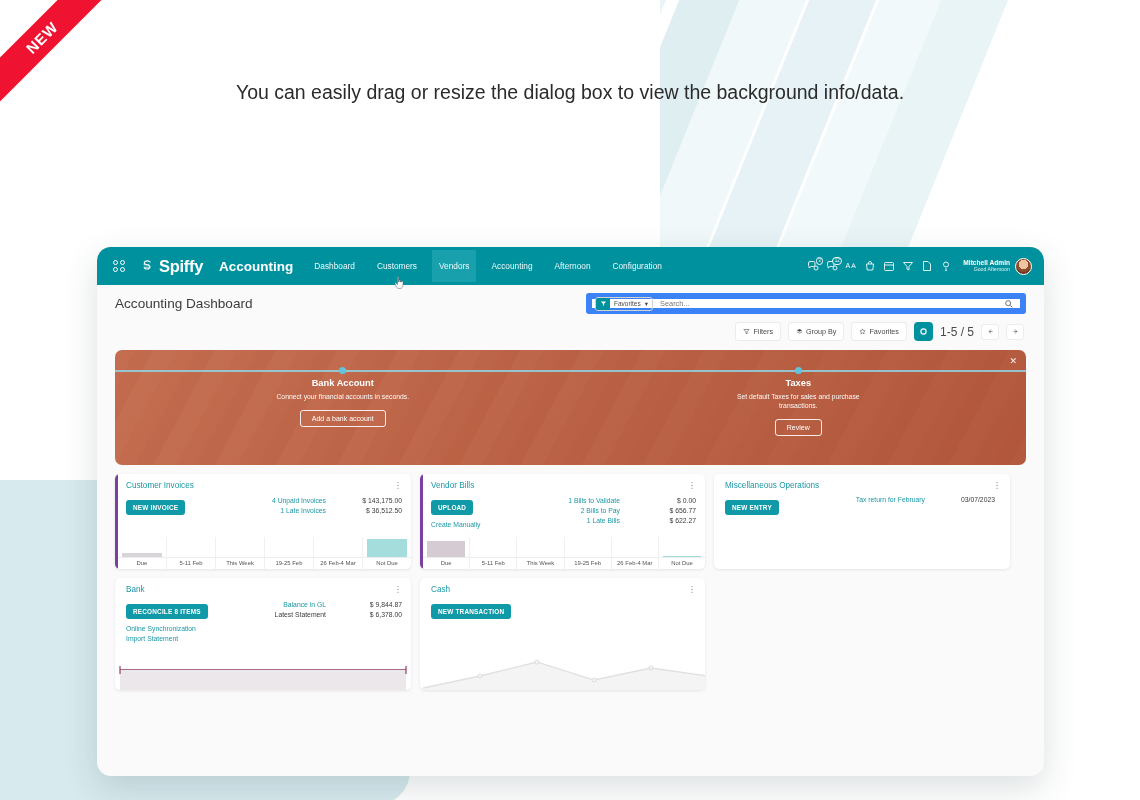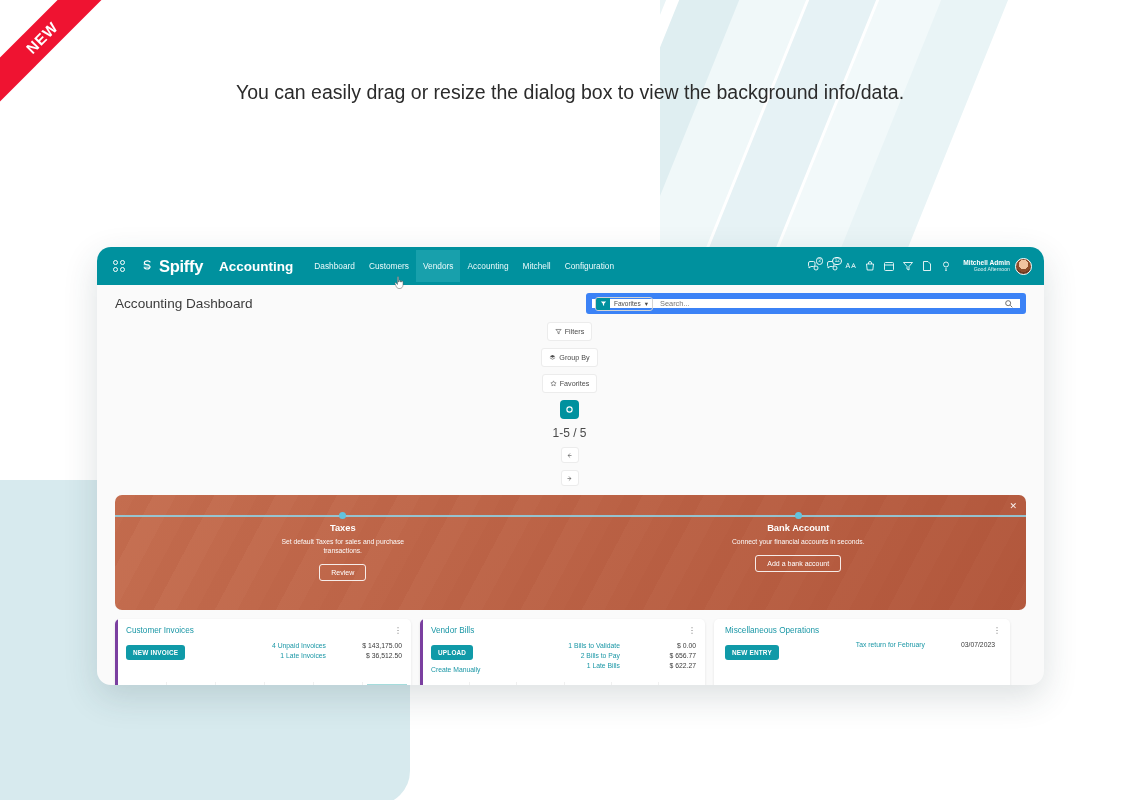--- a/index.html
+++ b/index.html
@@ -26,36 +26,36 @@
     transform: rotate(-45deg); left: -58px; top: 22px;
   }
 
   
   .headline { position: absolute; top: 62px; left: 0; width: 1140px; text-align: center; z-index: 5; }
   .headline h1 { color: #1799a6; font-size: 42px; font-weight: bold; letter-spacing: -0.4px; }
   .headline p { margin-top: 16px; color: #2b2b2b; font-size: 19.5px; line-height: 29px; }
 
   
   .window {
-    position: absolute; left: 97px; top: 247px; width: 947px; height: 438px;
+    position: absolute; left: 97px; top: 247px; width: 947px; height: 529px;
     background: #fafafa; border-radius: 14px;
     box-shadow: 0 12px 34px rgba(40,60,70,.16);
     overflow: hidden; z-index: 10;
   }
 
   
   .navbar { height: 38px; background: #00919e; display: flex; align-items: center; padding: 0 0 0 10px; color: #fff; position: relative; }
   .nav-left { display: flex; align-items: center; gap: 9px; }
   .apps-icon { display: grid; grid-template-columns: 5px 5px; grid-template-rows: 5px 5px; gap: 2px; margin: 0 4px 0 6px; }
   .apps-icon b { display: block; width: 5px; height: 5px; border: 1.3px solid #fff; border-radius: 50%; }
   .brand { display: flex; align-items: center; gap: 4px; }
   .brand-mark { width: 17px; height: 17px; }
   .brand-text { font-size: 16.5px; font-weight: bold; letter-spacing: -.3px; }
   .app-name { font-size: 13.5px; font-weight: bold; margin-left: 7px; }
-  .nav-menu { display: flex; align-items: center; gap: 0; margin-left: 14px; }
+  .nav-menu { display: flex; align-items: center; gap: 8px; margin-left: 14px; }
   .nav-menu a { color: #eafafb; font-size: 8.3px; text-decoration: none; padding: 11px 7px; white-space: nowrap; }
   .nav-menu a.active { background: #18a0ac; }
   .nav-right { margin-left: auto; display: flex; align-items: center; gap: 7px; padding-right: 12px; }
   .nav-ico { position: relative; width: 12px; height: 12px; opacity: .96; }
   .nav-ico svg { width: 12px; height: 12px; display: block; }
   .badge { position: absolute; top: -3px; right: -4px; background: #00919e; border: 1px solid #fff; color: #fff; font-size: 4.5px; border-radius: 6px; padding: 0 1.5px; line-height: 6px; }
   .user { display: flex; align-items: center; gap: 5px; margin-left: 4px; }
   .user-txt { text-align: right; line-height: 1.15; }
   .user-name { font-size: 6.6px; font-weight: bold; }
   .user-sub { font-size: 5.2px; opacity: .85; }
@@ -66,21 +66,21 @@
   .ctrl { background: #fafafa; padding: 8px 18px 0 18px; }
   .ctrl-row1 { display: flex; align-items: center; }
   .page-title { font-size: 13.6px; color: #3c3c3c; }
   .searchbar { margin-left: auto; width: 440px; height: 21px; background: #fff; border: 6px solid #3b82f6; border-radius: 3px; display: flex; align-items: center; padding: 0 3px; }
   .facet { display: flex; align-items: center; height: 14px; border: 1px solid #d3d3d3; border-radius: 3px; overflow: hidden; }
   .facet-ic { background: #00919e; color: #fff; width: 14px; height: 100%; display: flex; align-items: center; justify-content: center; }
   .facet-ic svg { width: 7px; height: 7px; }
   .facet-lb { font-size: 6.5px; color: #4b4b4b; padding: 0 4px; }
   .search-input { flex: 1; border: none; outline: none; font-size: 7.4px; color: #9a9a9a; padding-left: 7px; font-family: "Liberation Sans", sans-serif; background: transparent; }
   .search-mag { width: 10px; height: 10px; margin-right: 3px; }
-  .ctrl-row2 { display: flex; align-items: center; justify-content: flex-end; gap: 7px; margin-top: 8px; padding-right: 2px; flex-direction: column; }
+  .ctrl-row2 { display: flex; align-items: center; justify-content: flex-end; gap: 7px; margin-top: 8px; padding-right: 2px; }
   .ctrl-btn { display: flex; align-items: center; gap: 3px; font-size: 7.2px; color: #4a4a4a; background: #fff; border: 1px solid #ececec; border-radius: 3px; padding: 4px 7px; }
   .ctrl-btn svg { width: 7px; height: 7px; }
   .view-btn { width: 19px; height: 19px; border-radius: 4px; background: #00919e; display: flex; align-items: center; justify-content: center; }
   .view-btn svg { width: 9px; height: 9px; }
   .pager { font-size: 12px; color: #4a4a4a; }
   .arrow-btn { width: 18px; height: 16px; background: #fff; border: 1px solid #ececec; border-radius: 3px; display: flex; align-items: center; justify-content: center; }
   .arrow-btn svg { width: 7px; height: 7px; }
 
   
   .banner {
@@ -173,21 +173,21 @@
         <span class="brand-text">Spiffy</span>
       </div>
       <span class="app-name">Accounting</span>
     </div>
 
     <div class="nav-menu">
       <a href="#">Dashboard</a>
       <a href="#">Customers</a>
       <a href="#" class="active">Vendors</a>
       <a href="#">Accounting</a>
-      <a href="#">Mitchell</a>
+      <a href="#">Afternoon</a>
       <a href="#">Configuration</a>
     </div>
 
     <svg class="cursor" viewBox="0 0 24 28">
       <path d="M9 2c0-1 2-1 2 0v10h1V9c0-1 2-1 2 0v3h1v-2c0-1 2-1 2 0v2h1v-1c0-1 2-1 2 0v7c0 4-3 7-6 7h-2c-3 0-5-2-6-5L4 15c-.6-1 .8-2.2 1.7-1.3L9 17z" fill="#ffffff" stroke="#5a5a5a" stroke-width="1"></path>
     </svg>
 
     <div class="nav-right">
       <span class="nav-ico">
         <svg viewBox="0 0 24 24">
@@ -305,30 +305,30 @@
       </span>
     </div>
   </div>
 
   <div class="banner">
     <span class="banner-close">✕</span>
     <div class="steps">
       <div class="step">
         <span class="step-line"></span>
         <span class="step-dot"></span>
+        <h4>Bank Account</h4>
+        <p>Connect your financial accounts in seconds.</p>
+        <span class="step-btn">Add a bank account</span>
+      </div>
+      <div class="step">
+        <span class="step-line"></span>
+        <span class="step-dot"></span>
         <h4>Taxes</h4>
         <p>Set default Taxes for sales and purchase transactions.</p>
         <span class="step-btn">Review</span>
-      </div>
-      <div class="step">
-        <span class="step-line"></span>
-        <span class="step-dot"></span>
-        <h4>Bank Account</h4>
-        <p>Connect your financial accounts in seconds.</p>
-        <span class="step-btn">Add a bank account</span>
       </div>
     </div>
   </div>
 
   <div class="grid">
 
     <div class="card purple c-w1 c-h1">
       <div class="card-head">
         <span class="card-title">Customer Invoices</span>
         <span class="card-dots">⋮</span>

